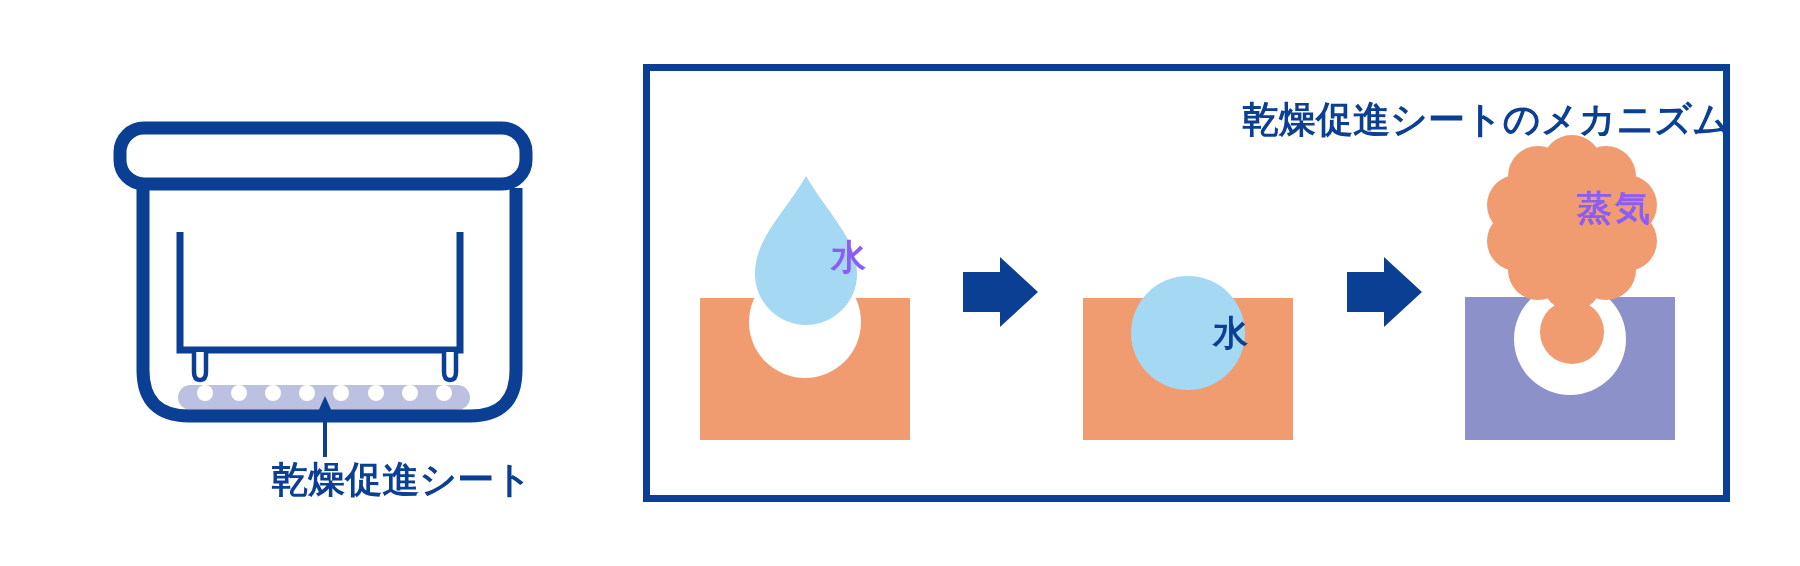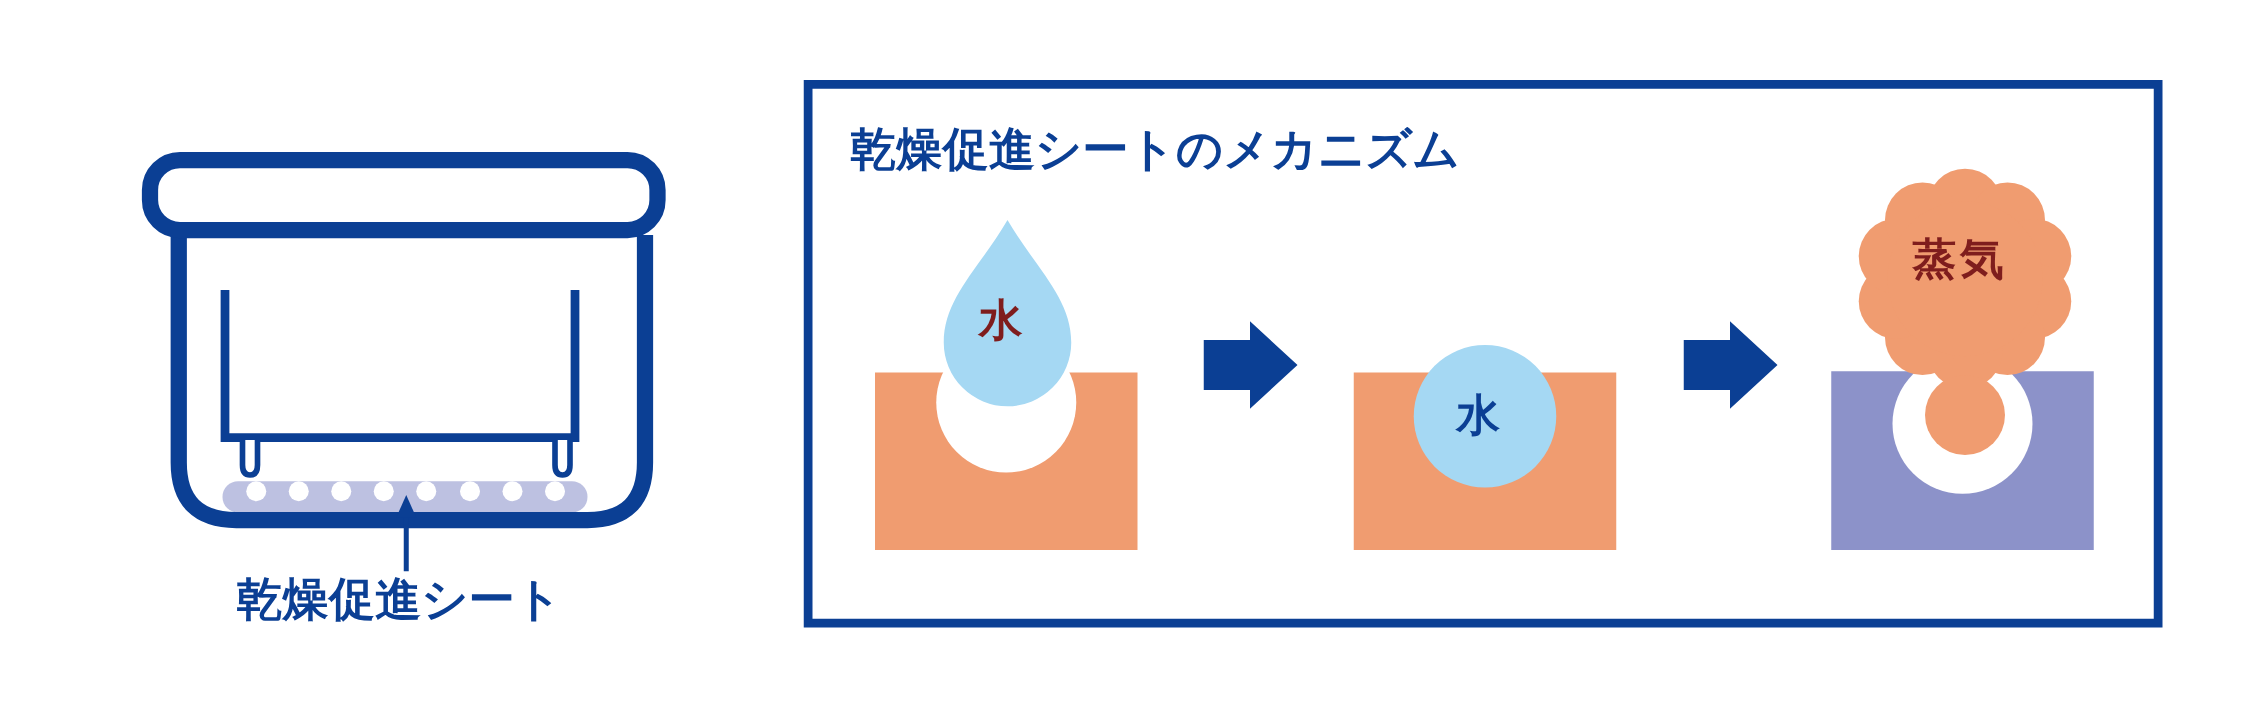--- a/index.html
+++ b/index.html
@@ -1,23 +1,23 @@
 <!DOCTYPE html>
 <html><head>
 <meta charset="utf-8">
 <style>
   html,body{margin:0;padding:0;}
   body{
     width:1800px;height:566px;position:relative;background:#ffffff;overflow:hidden;
     font-family:"Liberation Sans","DejaVu Sans",sans-serif;
   }
   .canvas-svg{position:absolute;left:0;top:0;}
-  .txt{position:absolute;line-height:1;font-weight:bold;text-align:left;white-space:nowrap;margin-left:37px;}
+  .txt{position:absolute;line-height:1;font-weight:bold;text-align:right;white-space:nowrap;}
   .navy-text{color:#0B3F94;}
-  .white-text{color:#7f1d1d;}
+  .white-text{color:#8b5cf6;}
   #panel-title{left:643px;top:101px;width:1087px;font-size:37px;}
   #sheet-label{left:152px;top:461px;width:380px;font-size:37px;}
   #mizu-1{left:746px;top:239px;width:120px;font-size:35px;}
   #mizu-2{left:1128px;top:315px;width:120px;font-size:35px;}
   #jouki{left:1493px;top:190px;width:160px;font-size:35px;letter-spacing:3px;}
 </style>
 </head>
 <body>
 
 <svg class="canvas-svg" width="1800" height="566" viewBox="0 0 1800 566">

